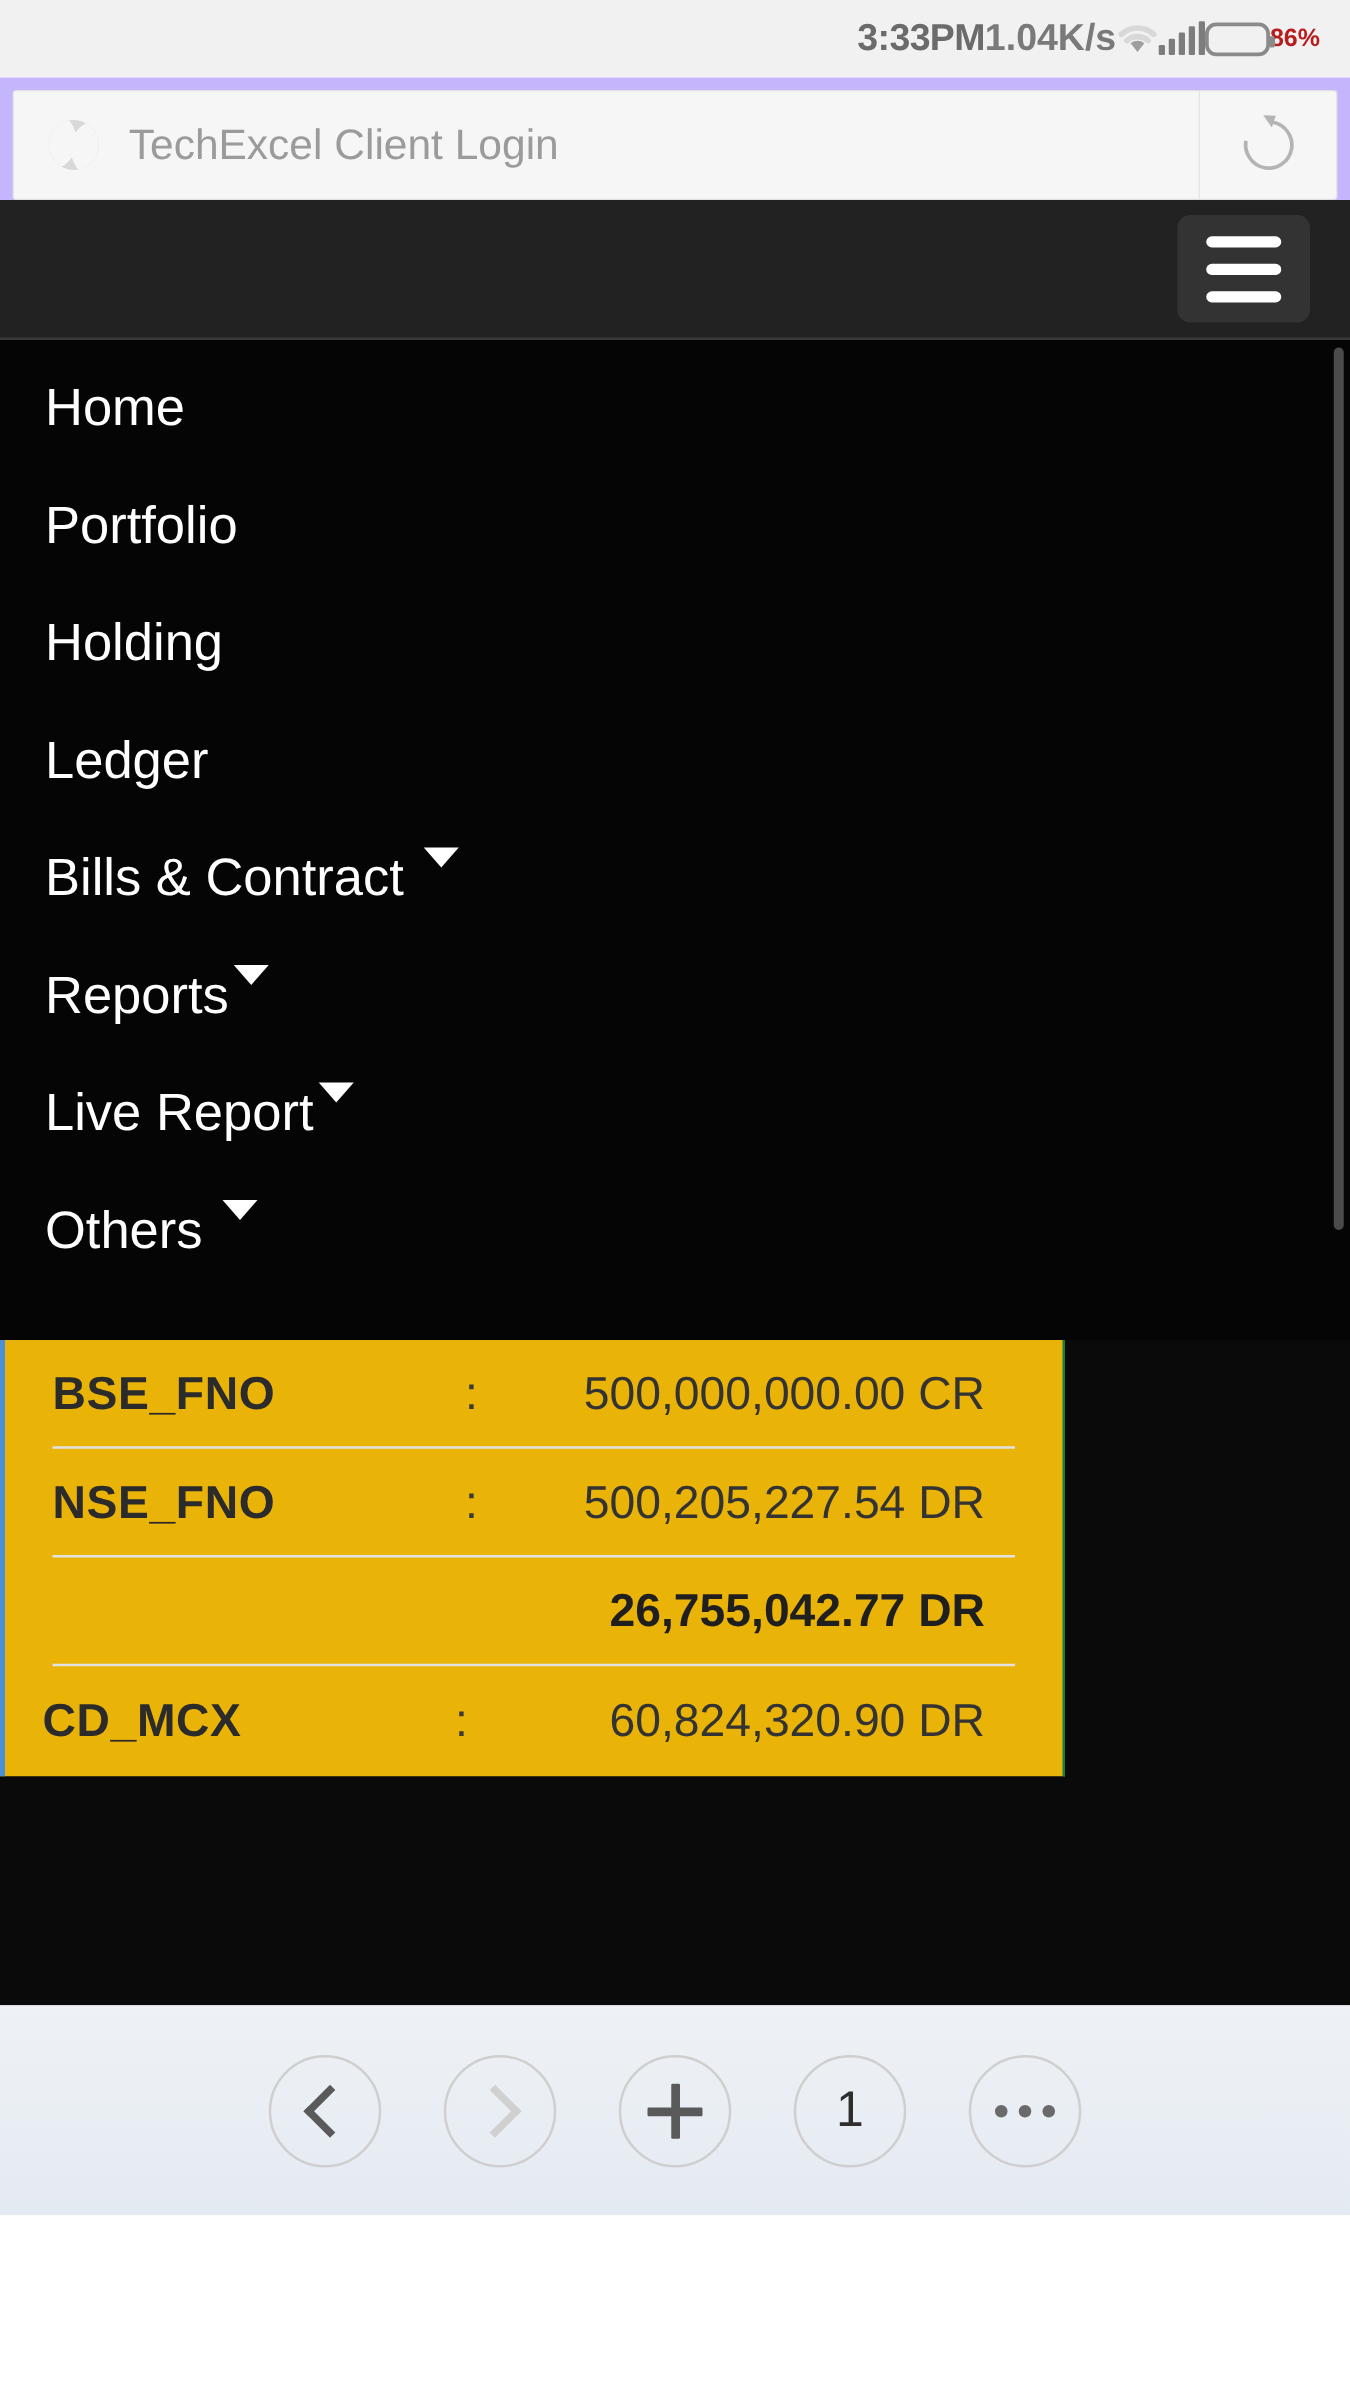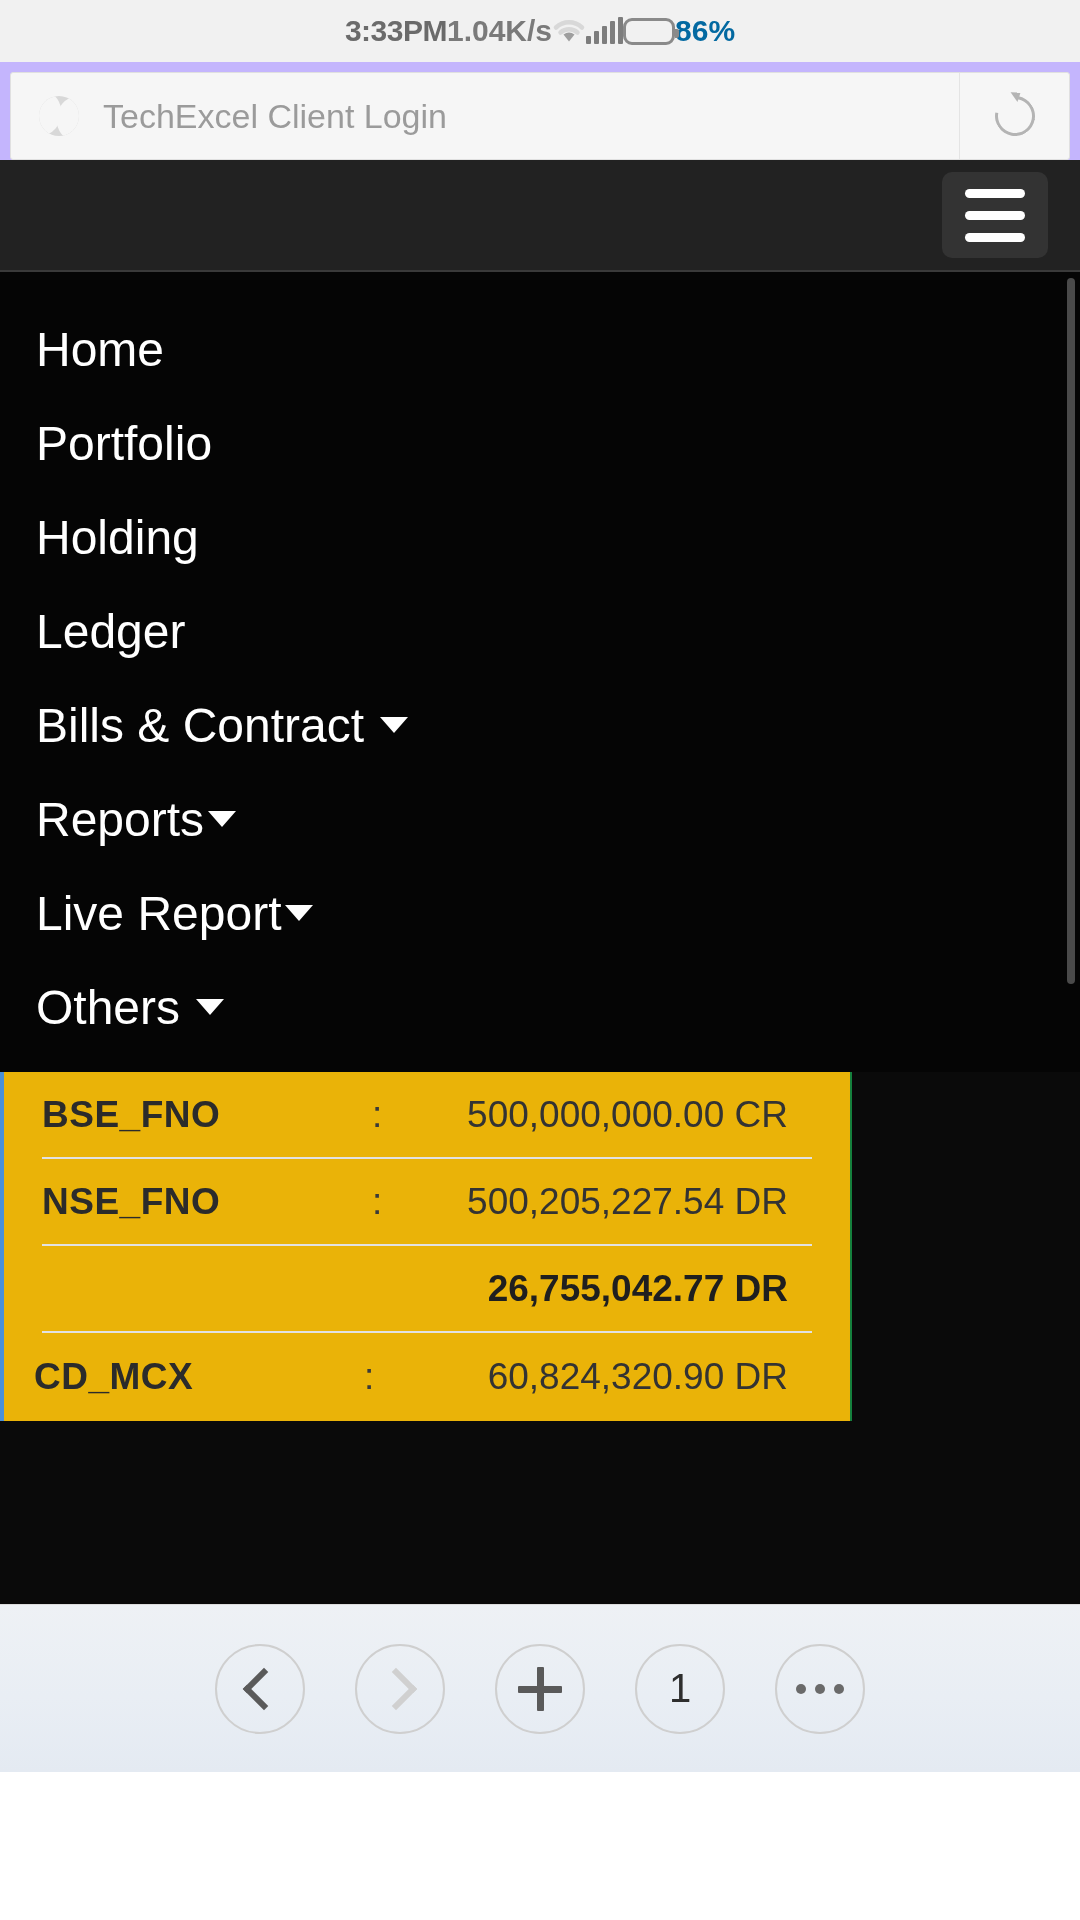--- a/index.html
+++ b/index.html
@@ -6,30 +6,30 @@
   html, body {
     width:1080px; height:1920px;
     font-family:"Liberation Sans", sans-serif;
     background:#ffffff;
     overflow:hidden;
   }
 
   
   .status-bar{
     height:62px; background:#f1f1f1;
-    display:flex; align-items:center; justify-content:center;
+    display:flex; align-items:center; justify-content:flex-end;
     padding:0 24px;
   }
   .status-time{
     font-size:30px; font-weight:bold; color:#6b6b6b;
     letter-spacing:-0.5px;
   }
   .status-right{ display:flex; align-items:center; }
   .net-speed{ font-size:30px; font-weight:bold; color:#7a7a7a; }
-  .battery-pct{ font-size:30px; font-weight:bold; color:#0369a1; }
+  .battery-pct{ font-size:20px; font-weight:bold; color:#b91c1c; }
 
   .wifi-icon{ width:34px; height:26px; position:relative; }
   .signal-icon{ display:flex; align-items:flex-end; gap:3px; height:26px; }
   .signal-icon i{ display:block; width:5px; background:#7d7d7d; border-radius:1px; }
   .signal-icon i:nth-child(1){ height:8px; }
   .signal-icon i:nth-child(2){ height:13px; }
   .signal-icon i:nth-child(3){ height:18px; }
   .signal-icon i:nth-child(4){ height:23px; }
   .signal-icon i:nth-child(5){ height:27px; }
 
@@ -99,23 +99,23 @@
   }
   .hamburger-btn span{
     display:block; width:60px; height:9px; background:#ffffff; border-radius:5px;
   }
 
   .nav-drawer{
     background:#050505; padding:30px 0 26px 0; position:relative;
     height:800px;
   }
   .nav-item{
-    display:flex; align-items:center;
+    display:flex; align-items:flex-start;
     height:94px; padding-left:36px;
-    font-size:48px; color:#ffffff; font-weight:400;
+    font-size:42px; color:#ffffff; font-weight:400;
   }
   .caret{
     display:inline-block; margin-left:16px;
     border-left:14px solid transparent; border-right:14px solid transparent;
     border-top:16px solid #ffffff;
   }
   .caret.tight{ margin-left:4px; }
   .drawer-scrollbar{
     position:absolute; right:5px; top:6px; width:8px; height:706px;
     background:#4a4a4a; border-radius:4px;

